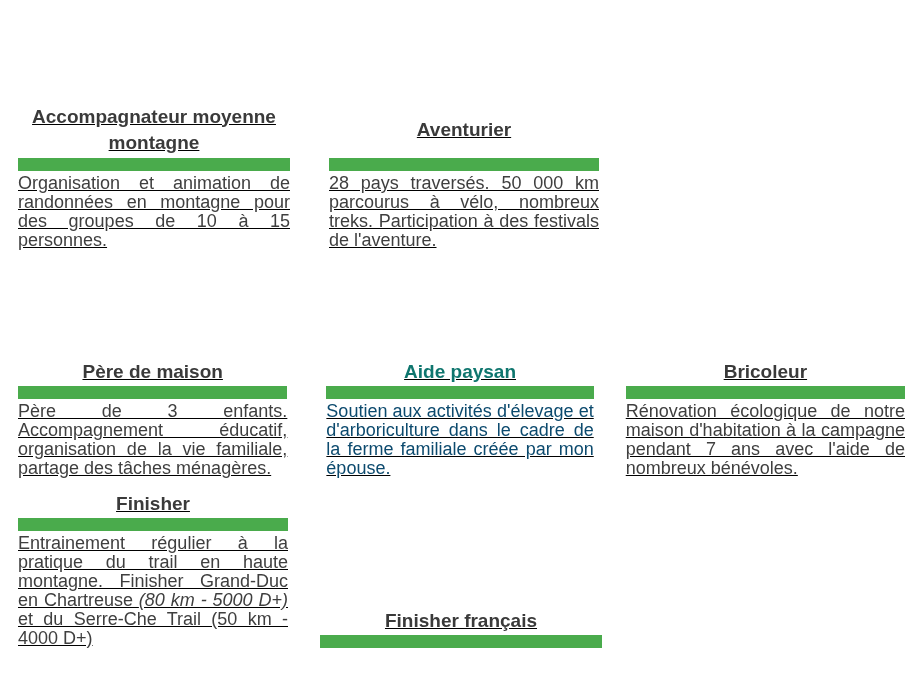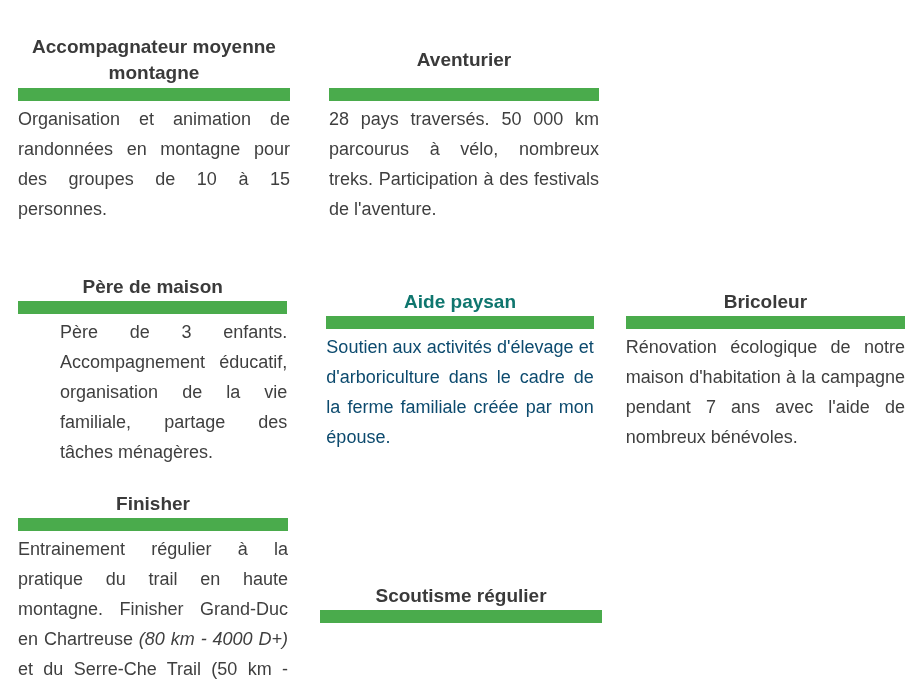--- a/index.html
+++ b/index.html
@@ -14,21 +14,22 @@
     font-family: "Liberation Sans", sans-serif;
   }
   .page {
     box-sizing: border-box;
     width: 905px;
     height: 689px;
     padding: 5px 0 0 18px;
   }
   .row {
     display: flex;
-    align-items: center;
+    align-items: flex-end;
+    text-decoration: underline;
   }
   .row-1 { height: 245px; }
   .row-2 { height: 228px; }
   .card {
     box-sizing: border-box;
     display: flex;
     flex-direction: column;
   }
   .col-1 { width: 272px; margin-right: 39px; }
   .col-2 { width: 270px; margin-right: 32px; }
@@ -48,21 +49,21 @@
   .row-2 .card-title,
   .row-3 .card-title { height: 28px; margin-top: 12px; }
   .green-bar {
     height: 13px;
     width: 100%;
     background: #4aab4c;
   }
   .card-body {
     margin: 3px 0 0 0;
     font-size: 18px;
-    line-height: 30px;
+    line-height: 19px;
     color: #3f3f3f;
     text-align: justify;
   }
   .card-body em { font-style: italic; }
 </style>
 </head>
 <body>
 
 <div class="page">
 
@@ -76,39 +77,39 @@
       <h3 class="card-title" style="color: rgb(58, 58, 58);">Aventurier</h3>
       <div class="green-bar" style="background: rgb(74, 171, 76);"></div>
       <p class="card-body" style="color: rgb(63, 63, 63);"><span>28 pays traversés. 50 000 km parcourus à vélo, nombreux treks. Participation à des festivals de l'aventure.</span><em></em><span></span></p>
     </section>
   </div>
 
   <div class="row row-2">
     <section class="card col-1">
       <h3 class="card-title" style="color: rgb(58, 58, 58);">Père de maison</h3>
       <div class="green-bar" style="background: rgb(74, 171, 76);"></div>
-      <p class="card-body" style="color: rgb(63, 63, 63); margin-left: 42px;"><span>Père de 3 enfants. Accompagnement éducatif, organisation de la vie familiale, partage des tâches ménagères.</span><em></em><span></span></p>
+      <p class="card-body" style="color: rgb(63, 63, 63);"><span>Père de 3 enfants. Accompagnement éducatif, organisation de la vie familiale, partage des tâches ménagères.</span><em></em><span></span></p>
     </section>
     <section class="card col-2">
       <h3 class="card-title" style="color: #0f766e;">Aide paysan</h3>
       <div class="green-bar" style="background: rgb(74, 171, 76);"></div>
       <p class="card-body" style="color: #0c4a6e;"><span>Soutien aux activités d'élevage et d'arboriculture dans le cadre de la ferme familiale créée par mon épouse.</span><em></em><span></span></p>
     </section>
     <section class="card col-3">
       <h3 class="card-title" style="color: rgb(58, 58, 58);">Bricoleur</h3>
       <div class="green-bar" style="background: rgb(74, 171, 76);"></div>
       <p class="card-body" style="color: rgb(63, 63, 63);"><span>Rénovation écologique de notre maison d'habitation à la campagne pendant 7 ans avec l'aide de nombreux bénévoles.</span><em></em><span></span></p>
     </section>
   </div>
 
   <div class="row row-3">
     <section class="card col-2">
       <h3 class="card-title" style="color: rgb(58, 58, 58);">Finisher</h3>
       <div class="green-bar" style="background: rgb(74, 171, 76);"></div>
-      <p class="card-body" style="color: rgb(63, 63, 63);"><span>Entrainement régulier à la pratique du trail en haute montagne. Finisher Grand-Duc en Chartreuse </span><em>(80 km - 4000 D+)</em><span> et du Serre-Che Trail (50 km - 4000 D+)</span></p>
+      <p class="card-body" style="color: rgb(63, 63, 63);"><span>Entrainement régulier à la pratique du trail en haute montagne. Finisher Grand-Duc en Chartreuse </span><em>(80 km - 5000 D+)</em><span> et du Serre-Che Trail (50 km - 4000 D+)</span></p>
     </section>
     <section class="card col-3">
-      <h3 class="card-title" style="color: rgb(58, 58, 58);">Scoutisme régulier</h3>
+      <h3 class="card-title" style="color: rgb(58, 58, 58);">Finisher français</h3>
       <div class="green-bar" style="background: rgb(74, 171, 76);"></div>
     </section>
   </div>
 
 </div>
 
 </body></html>

